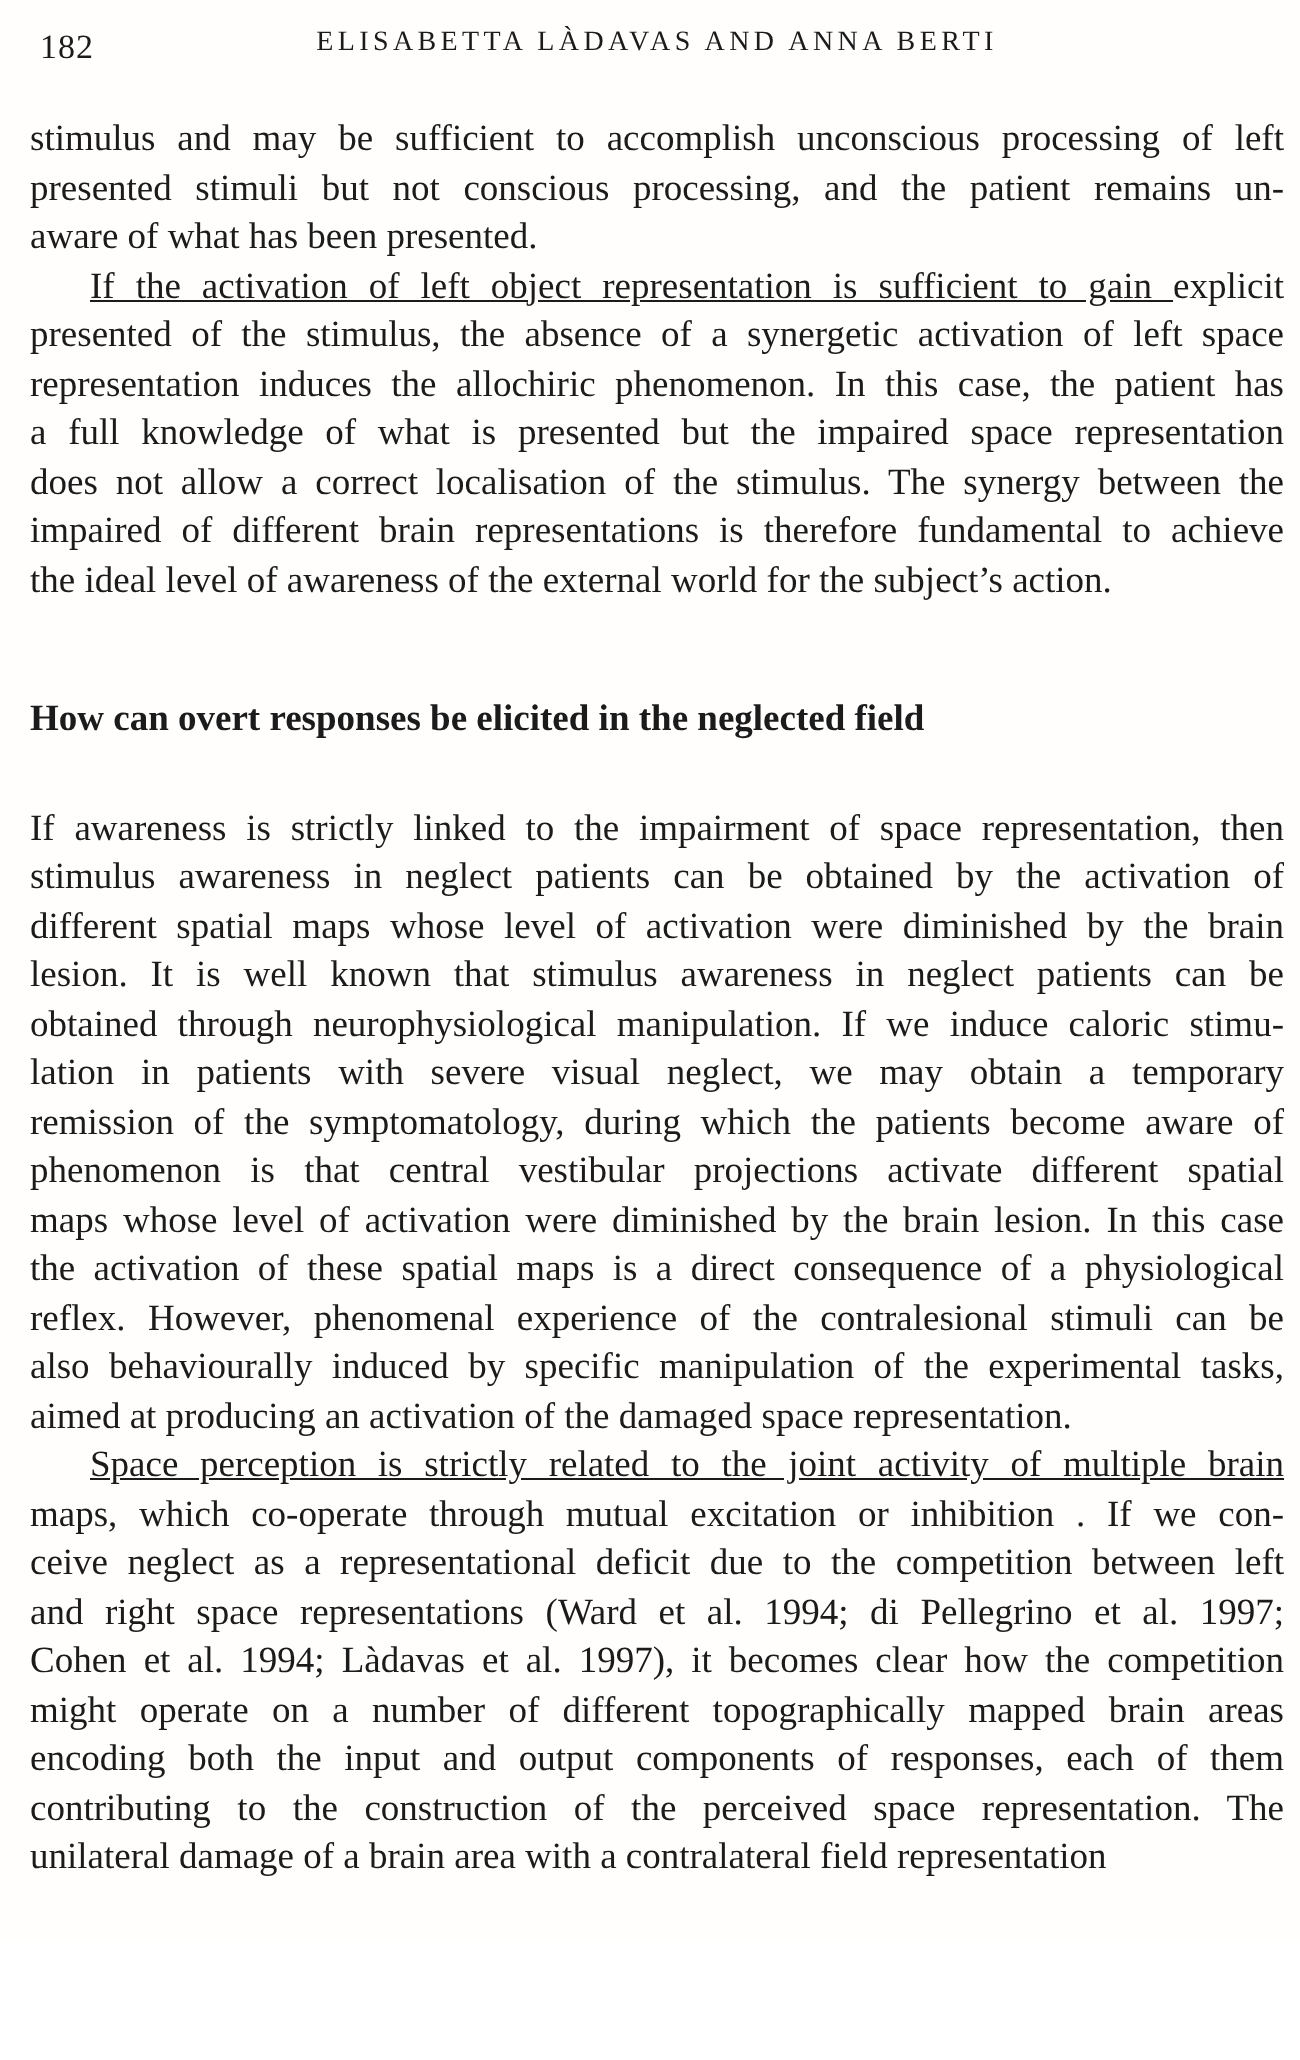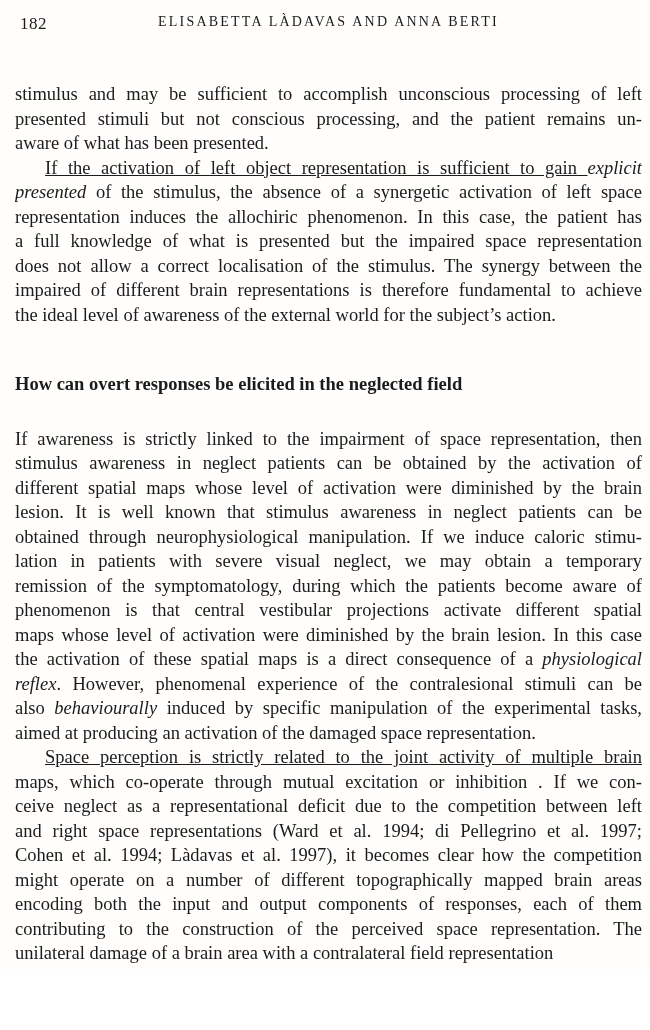--- a/index.html
+++ b/index.html
@@ -34,21 +34,21 @@
     position: absolute;
     left: 0;
     right: 0;
     top: 0;
     text-align: center;
     font-size: 14px;
     letter-spacing: 2.2px;
     white-space: nowrap;
   }
   .page-body {
-    margin-top: 46px;
+    margin-top: 22px;
     width: 627px;
   }
   .paragraph { margin: 0; }
   .line {
     height: 24.5px;
     line-height: 24.5px;
     font-size: 18.5px;
     text-align: justify;
     text-align-last: justify;
     white-space: nowrap;
@@ -63,21 +63,21 @@
   }
   .heading {
     margin: 45px 0 30px 0;
   }
   .heading .line {
     font-weight: bold;
     text-align: right;
     text-align-last: left;
     font-size: 18.5px;
   }
-  .em { font-style: italic; }
+  .em { }
 </style>
 </head>
 <body>
 
 <div class="page">
   <div class="page-header">
     <span class="page-number">182</span>
     <span class="running-head">ELISABETTA LÀDAVAS AND ANNA BERTI</span>
   </div>
   <div class="page-body">

